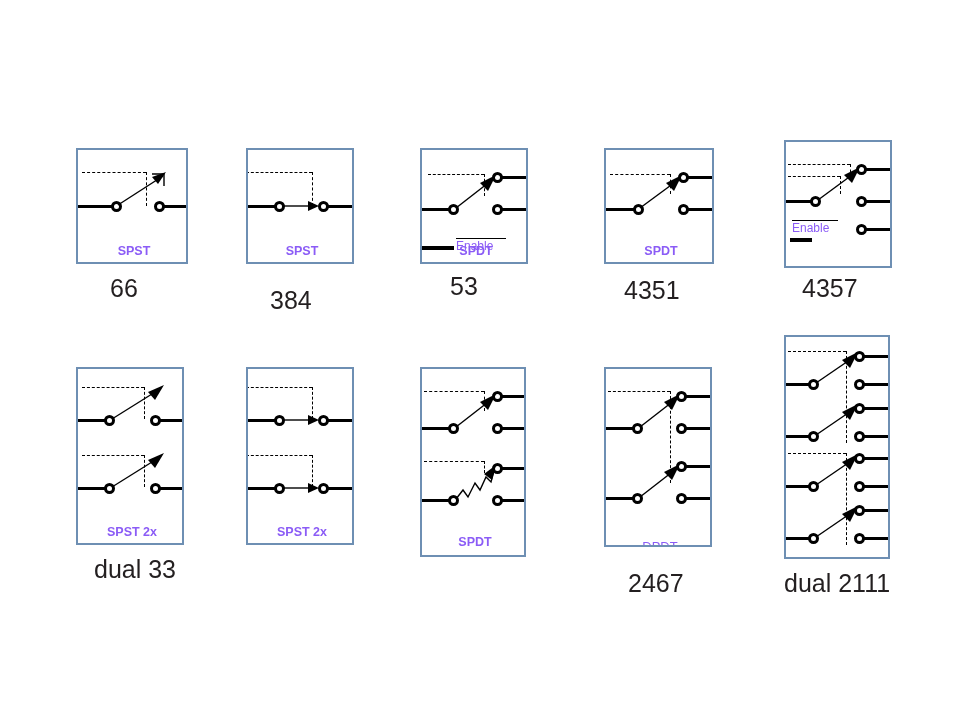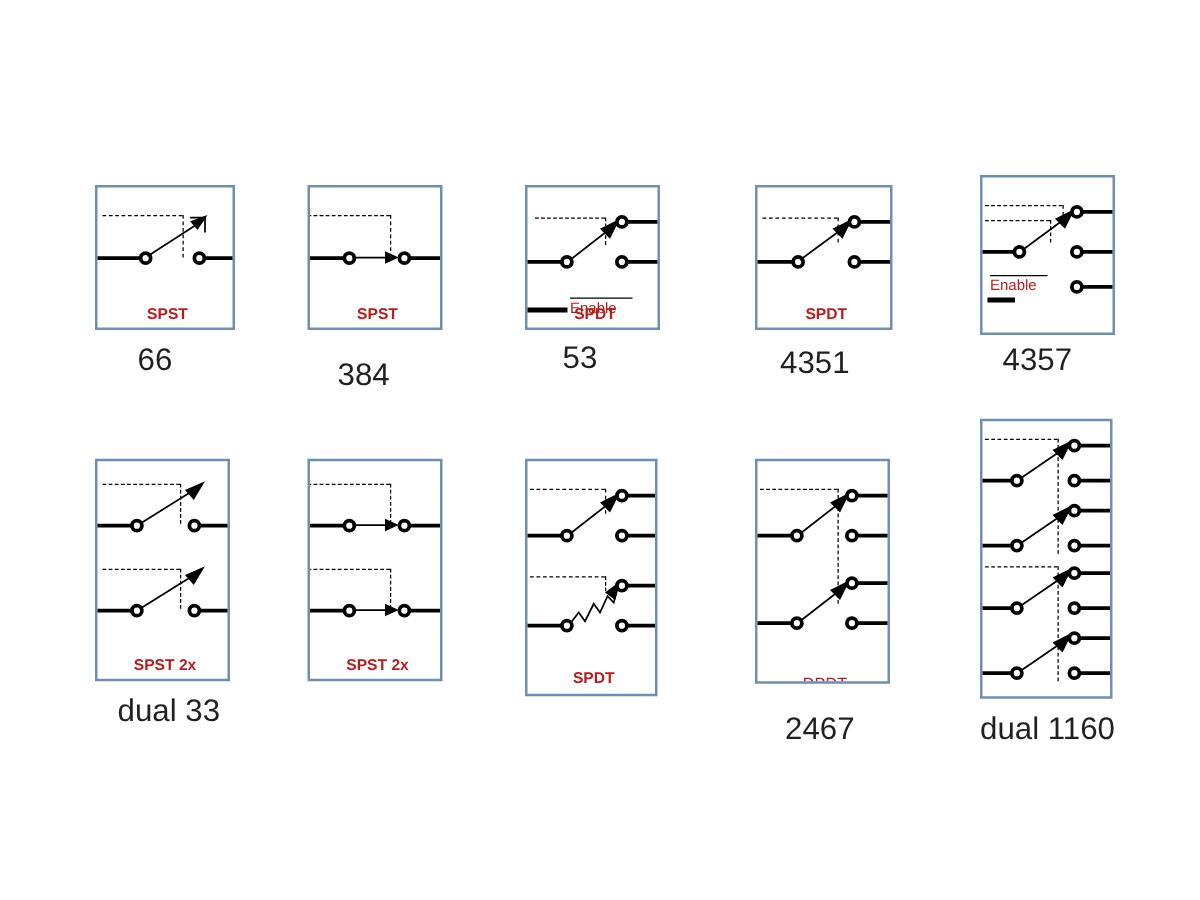--- a/index.html
+++ b/index.html
@@ -31,21 +31,21 @@
   .wire{position:absolute;background:#000;height:3px;}
   .term{
     position:absolute;width:11px;height:11px;border-radius:50%;
     border:3px solid #000;background:#fff;box-sizing:border-box;
   }
   .dash-h{position:absolute;border-top:1px dashed #000;height:0;}
   .dash-v{position:absolute;border-left:1px dashed #000;width:0;}
   .stub{position:absolute;background:#000;height:4px;}
 
   .lbl{
-    position:absolute;color:#b91c1c;font-size:12.5px;font-weight:bold;
+    position:absolute;color:#8b5cf6;font-size:12.5px;font-weight:bold;
     white-space:pre;text-align:center;line-height:15px;
   }
   .lbl.reg{font-weight:normal;}
   .lbl.ovr{border-top:1.6px solid #000;padding-top:0px;font-weight:normal;font-size:12px;}
 
   svg.arm{position:absolute;overflow:visible;}
   svg.arm line,svg.arm polyline{stroke:#000;stroke-width:1.4;fill:none;}
 </style>
 </head>
 <body>
@@ -343,16 +343,16 @@
       <svg class="arm" style="left:0;top:0;width:106px;height:224px;" viewBox="0 0 106 224">
         <line x1="30" y1="200" x2="68" y2="174"></line>
         <polygon points="72,169 56,177 64,185" fill="#000"></polygon>
       </svg>
 
       <div class="lbl reg" style="left:0;top:204px;width:106px;font-size:11.5px;line-height:14px;">
         
         
       </div>
     </div>
-    <div class="caption" style="left:0px;top:234px;">dual 1160</div>
+    <div class="caption" style="left:0px;top:234px;">dual 2111</div>
   </div>
 
 </div>
 
 </body></html>

